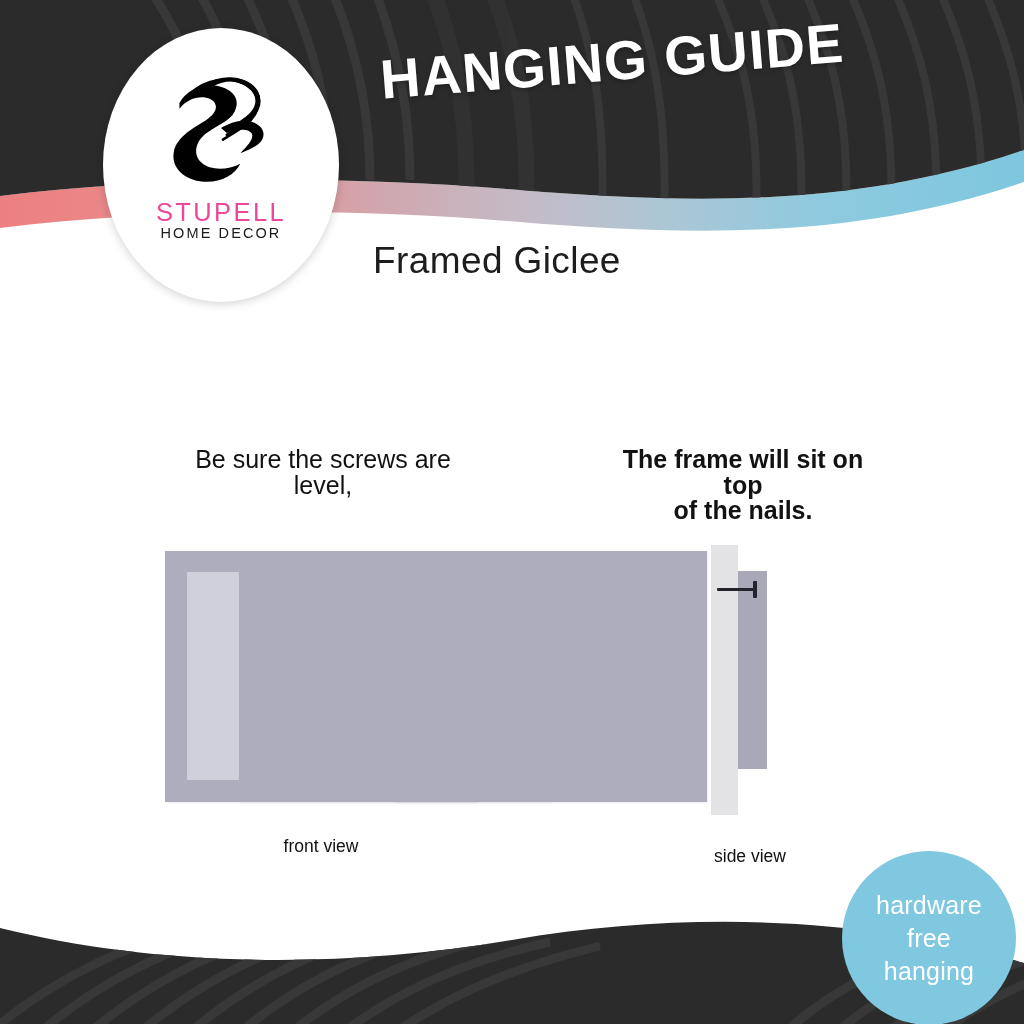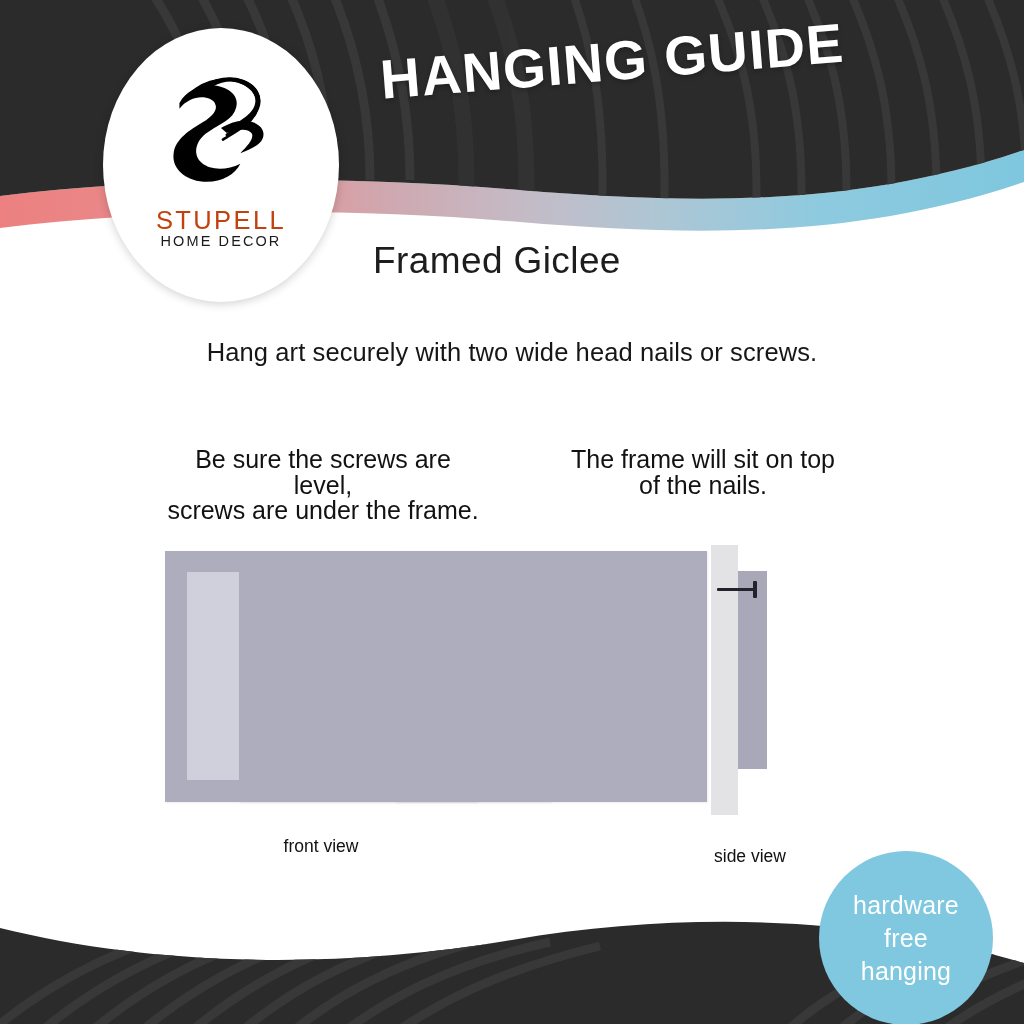--- a/index.html
+++ b/index.html
@@ -19,22 +19,22 @@
   .logo-badge{
     position:absolute; left:103px; top:28px; width:236px; height:274px;
     border-radius:50%;
     background:#ffffff;
     box-shadow:0 2px 10px rgba(0,0,0,.18);
     display:flex; flex-direction:column; align-items:center;
     z-index:6;
   }
   .logo-mark{ width:116px; height:120px; margin-top:42px; }
   .logo-word{
-    font-size:25.5px; letter-spacing:2.4px; color:#c2410c;
-    font-weight:400; margin-top:18px; line-height:1;
+    font-size:25.5px; letter-spacing:2.4px; color:#ec4899;
+    font-weight:400; margin-top:10px; line-height:1;
     font-family:"Liberation Sans", sans-serif;
   }
   .logo-sub{
     font-size:14.5px; letter-spacing:2.1px; color:#1b1b1b;
     font-weight:400; line-height:1;
   }
 
   
   .guide-title{
     position:absolute; left:378px; top:48px;
@@ -56,21 +56,21 @@
     text-align:center; font-size:25.5px; font-weight:400; color:#161616;
     letter-spacing:.1px; z-index:5;
   }
 
   
   .caption{
     position:absolute; text-align:center; color:#121212;
     font-size:25px; line-height:25.5px; font-weight:400; z-index:5;
   }
   .caption-left{ left:163px; top:447px; width:320px; }
-  .caption-right{ left:568px; top:447px; width:270px; }
+  .caption-right{ left:608px; top:447px; width:270px;font-weight:bold; }
 
   
   .front-view{
     position:absolute; left:165px; top:551px; width:312px; height:251px;
     background:#aeadbe; z-index:4;
     box-shadow:1px 1px 2px rgba(0,0,0,.07);
   }
   .front-view .mat{
     position:absolute; left:22px; top:21px; right:22px; bottom:22px;
     background:#d0d0dc;
@@ -99,21 +99,21 @@
   
   .view-label{
     position:absolute; font-size:17.5px; color:#111; font-weight:400; z-index:5;
     text-align:center;
   }
   .label-front{ left:165px; top:836px; width:312px; }
   .label-side{ left:640px; top:846px; width:220px; }
 
   
   .promo-badge{
-    position:absolute; left:819px; top:851px; width:174px; height:174px;
+    position:absolute; left:842px; top:851px; width:174px; height:174px;
     border-radius:50%; background:#7fc8df; z-index:7;
     display:flex; flex-direction:column; align-items:center; justify-content:center;
     color:#ffffff;
   }
   .promo-badge span{
     display:block; font-size:25px; line-height:33px; font-weight:400;
     letter-spacing:.2px; text-align:center;
   }
 </style>
 </head>
@@ -213,25 +213,23 @@
       <path fill="#000000" d="M60,60 C70,54 82,50 93,54 C102,57 106,64 103,71
             C100,78 90,82 80,86 C88,78 94,71 92,66 C90,61 78,60 66,65 Z"></path>
     </svg>
     <div class="logo-word">STUPELL</div>
     <div class="logo-sub">HOME DECOR</div>
   </div>
 
   <div class="guide-title">HANGING GUIDE</div>
   <div class="product-title">Framed Giclee</div>
 
-  <div class="instruction">Hang art securely with two wide head nails or screws.</div>
 
   <div class="caption caption-left">
     <div>Be sure the screws are level,</div>
-    <div>screws are under the frame.</div>
   </div>
   <div class="caption caption-right">
     <div>The frame will sit on top</div>
     <div>of the nails.</div>
   </div>
 
   <div class="front-view">
     <div class="mat"></div>
   </div>
   <div class="front-view screw-dot dot-a"></div>

